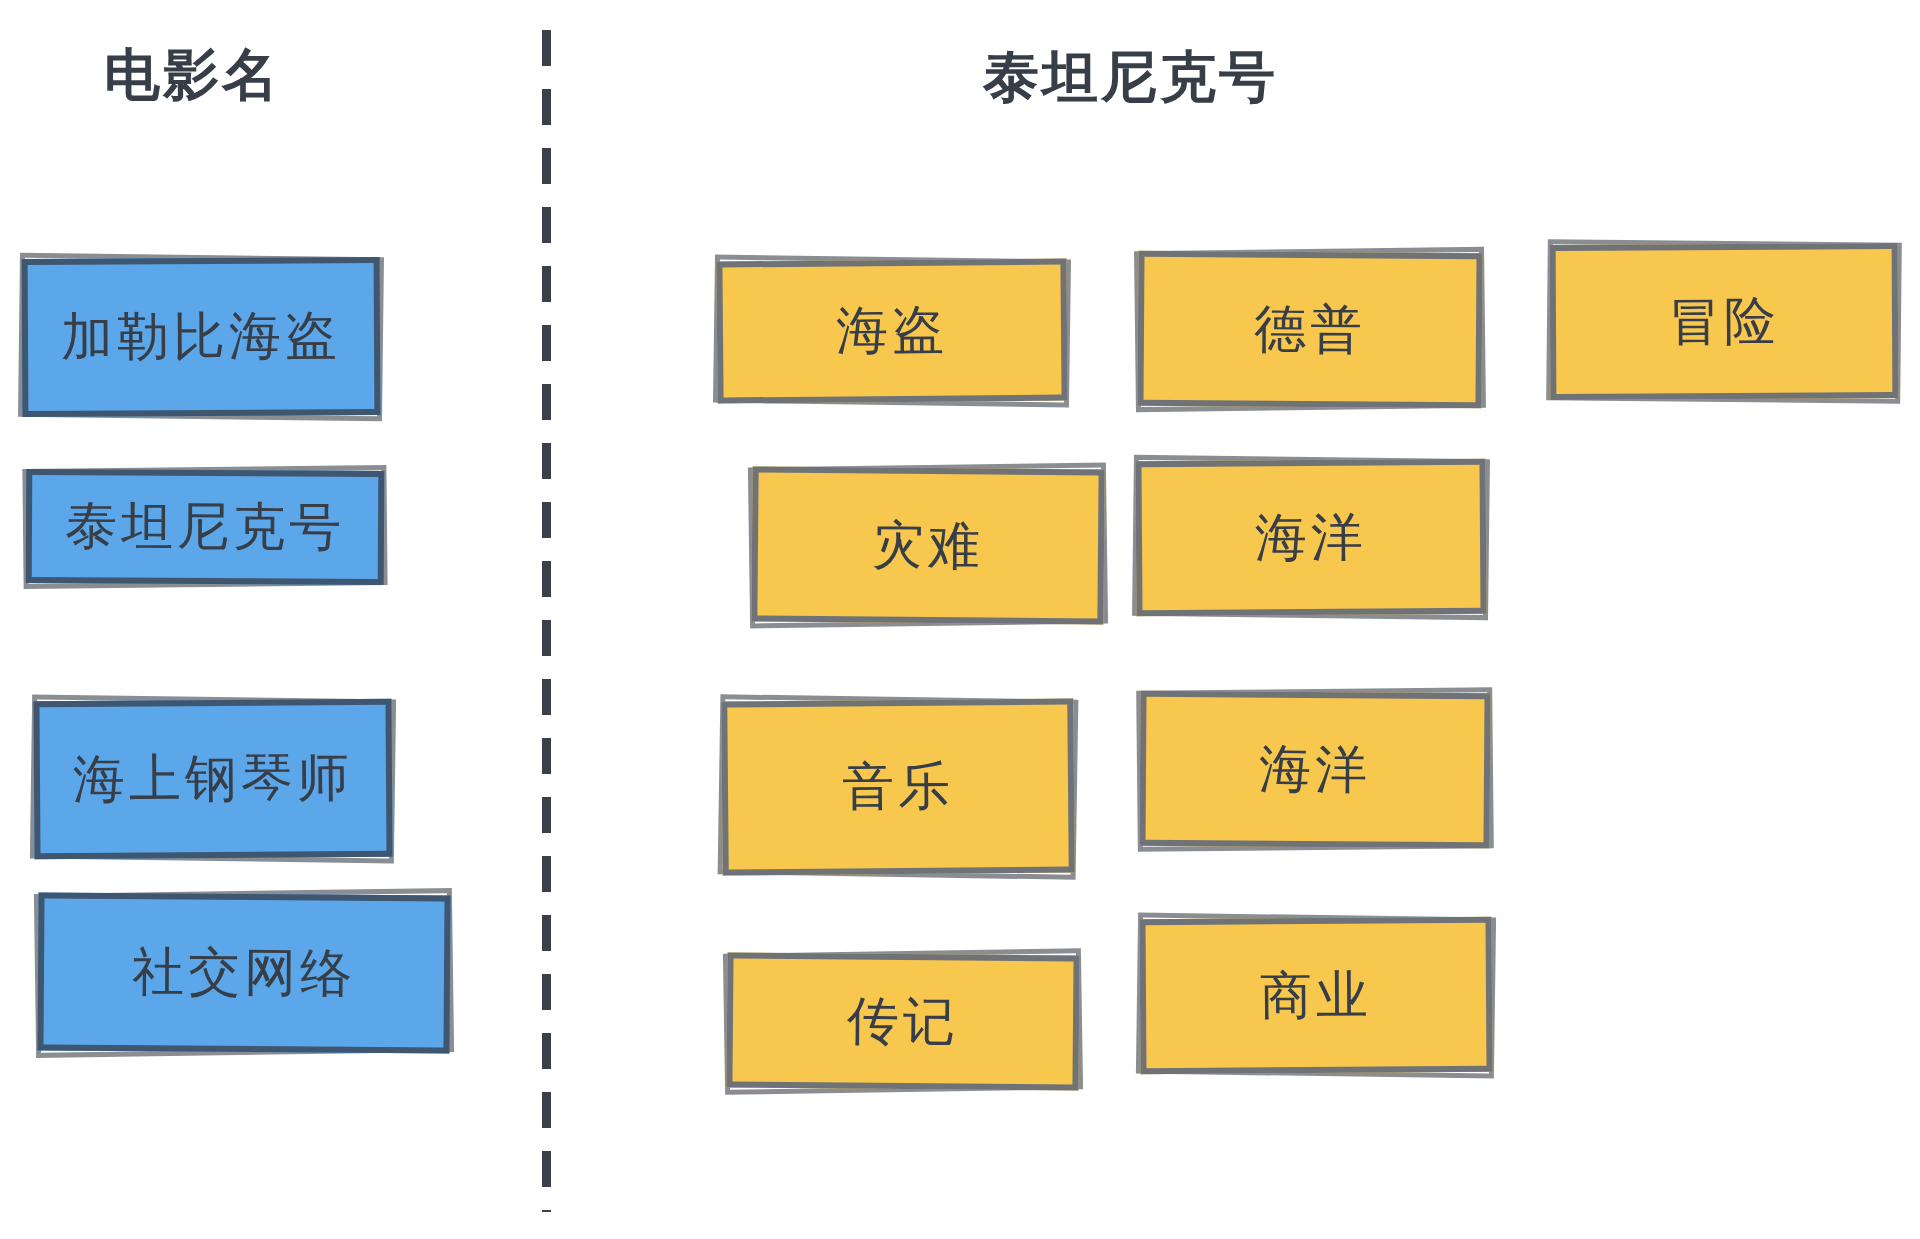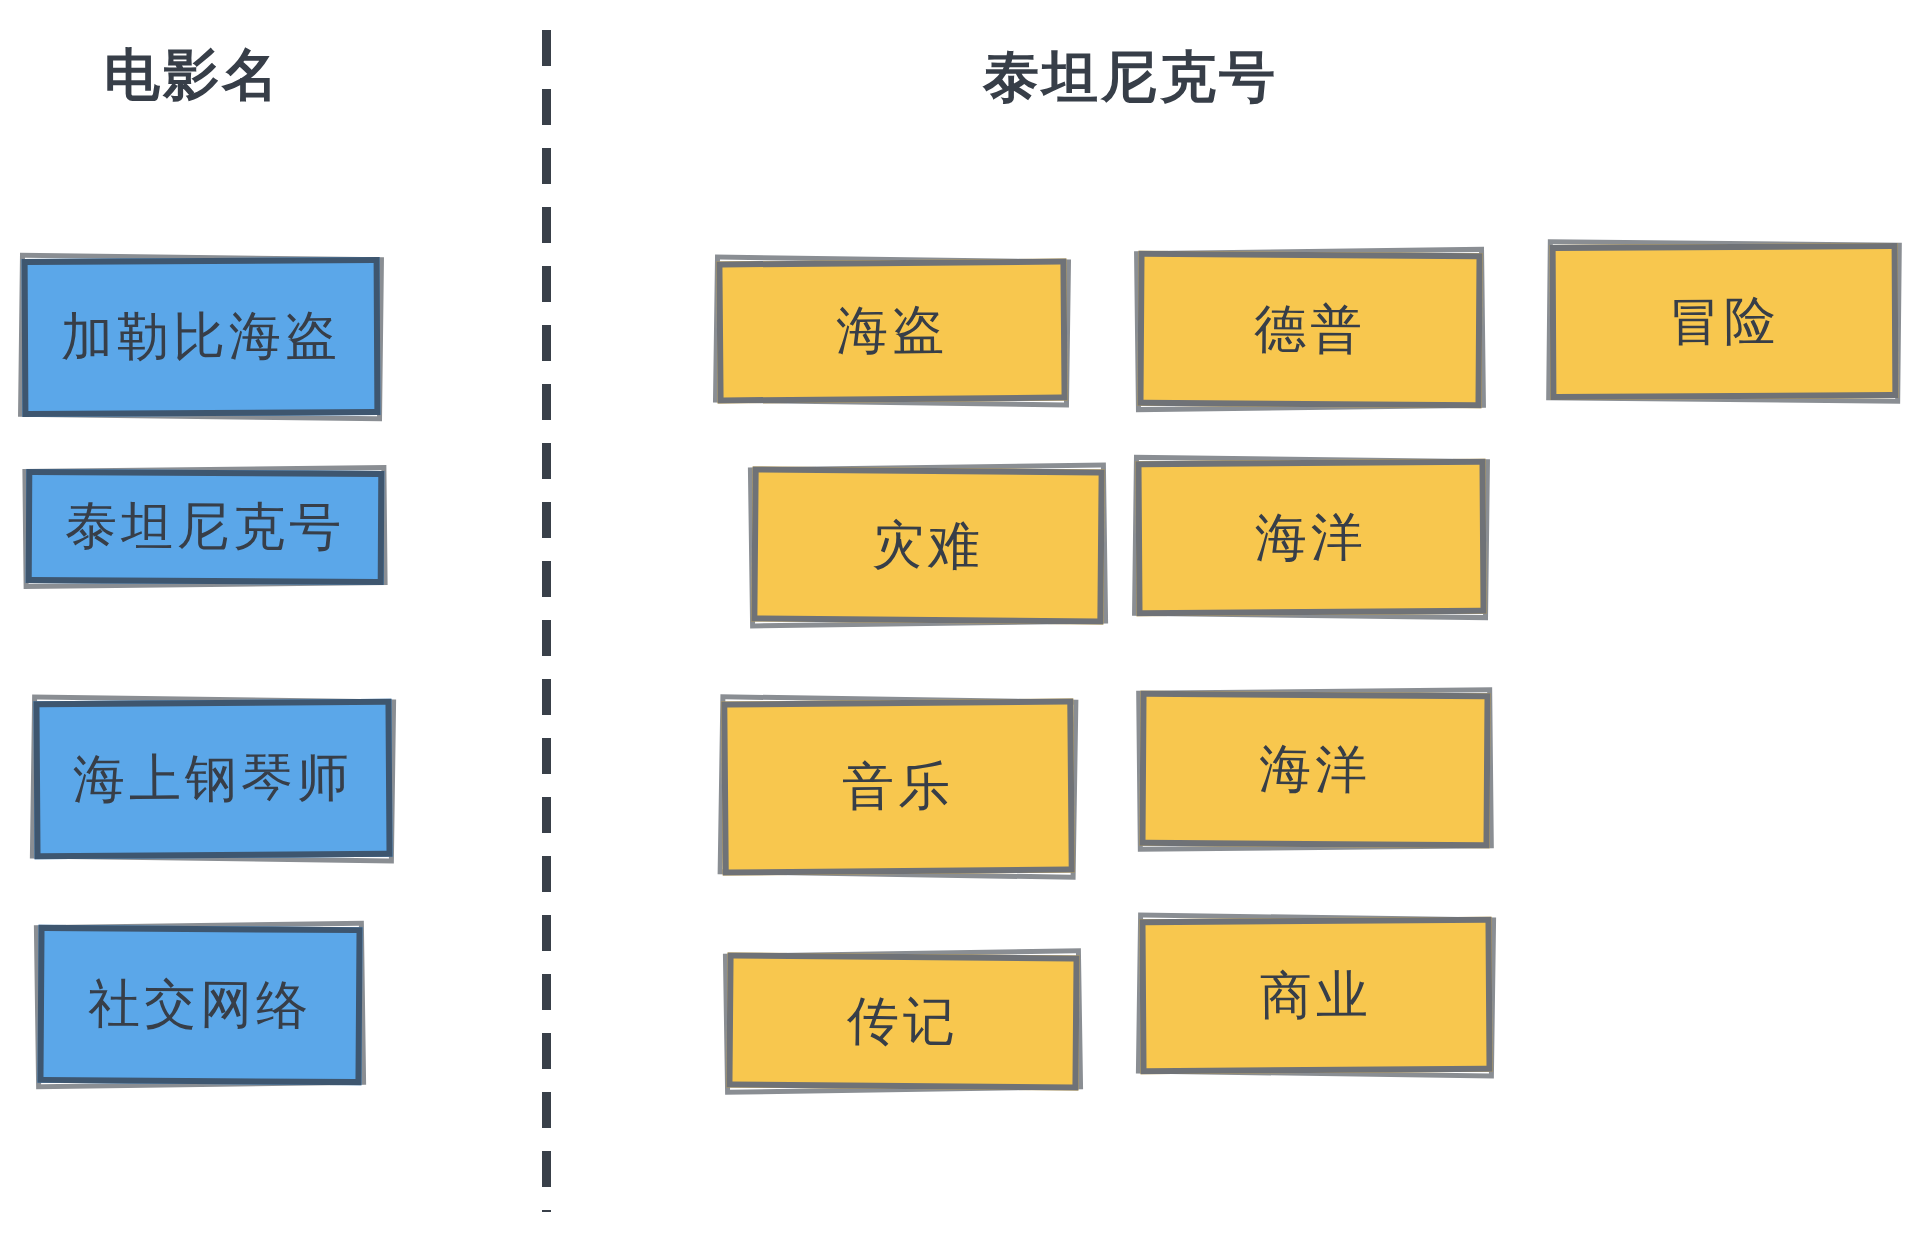--- a/index.html
+++ b/index.html
@@ -60,21 +60,21 @@
     </span>
   </div>
 
   <div class="node blue" style="left:34px;top:700px;width:358px;height:158px;--r1:-0.4deg;--r2:0.8deg">
     <span class="frame"></span>
     <span class="card">
       <span class="label">海上钢琴师</span>
     </span>
   </div>
 
-  <div class="node blue" style="left:38px;top:926px;width:324px;height:158px;--r1:0.4deg;--r2:-0.8deg">
+  <div class="node blue" style="left:38px;top:894px;width:412px;height:158px;--r1:0.4deg;--r2:-0.8deg">
     <span class="frame"></span>
     <span class="card">
       <span class="label">社交网络</span>
     </span>
   </div>
 
   <div class="node yellow" style="left:717px;top:260px;width:350px;height:142px;--r1:-0.5deg;--r2:0.8deg">
     <span class="frame"></span>
     <span class="card">
       <span class="label">海盗</span>

